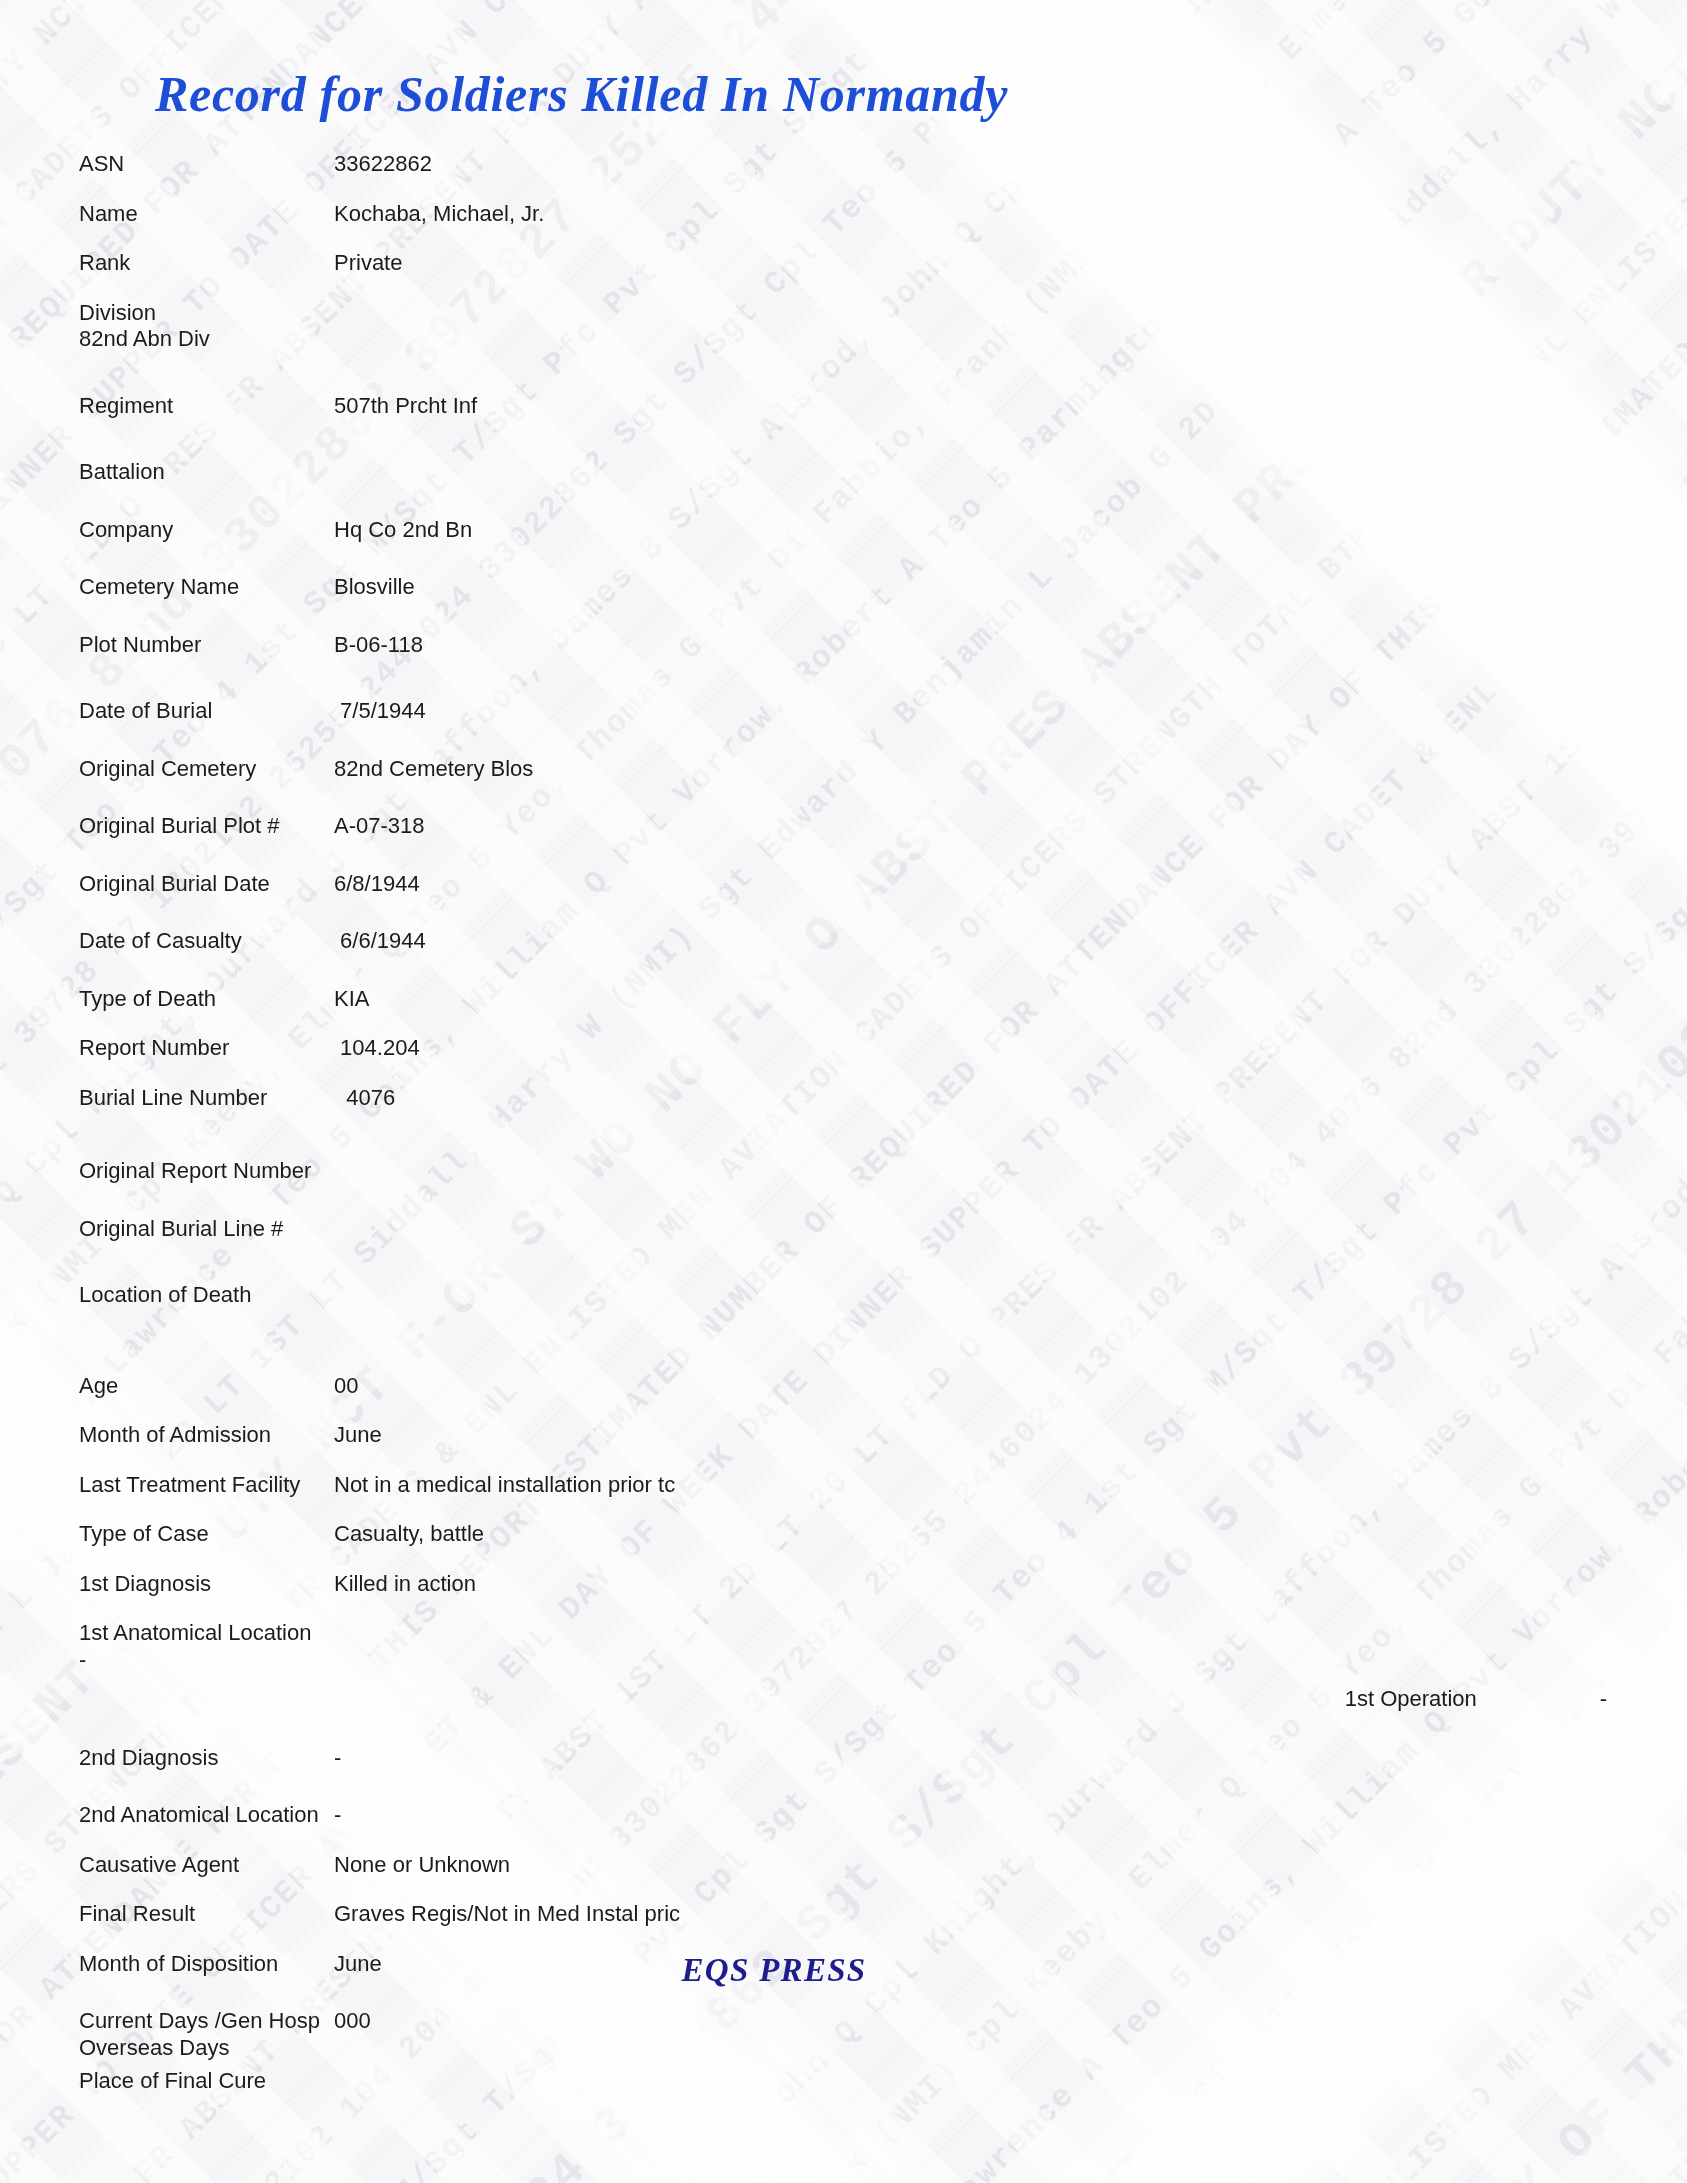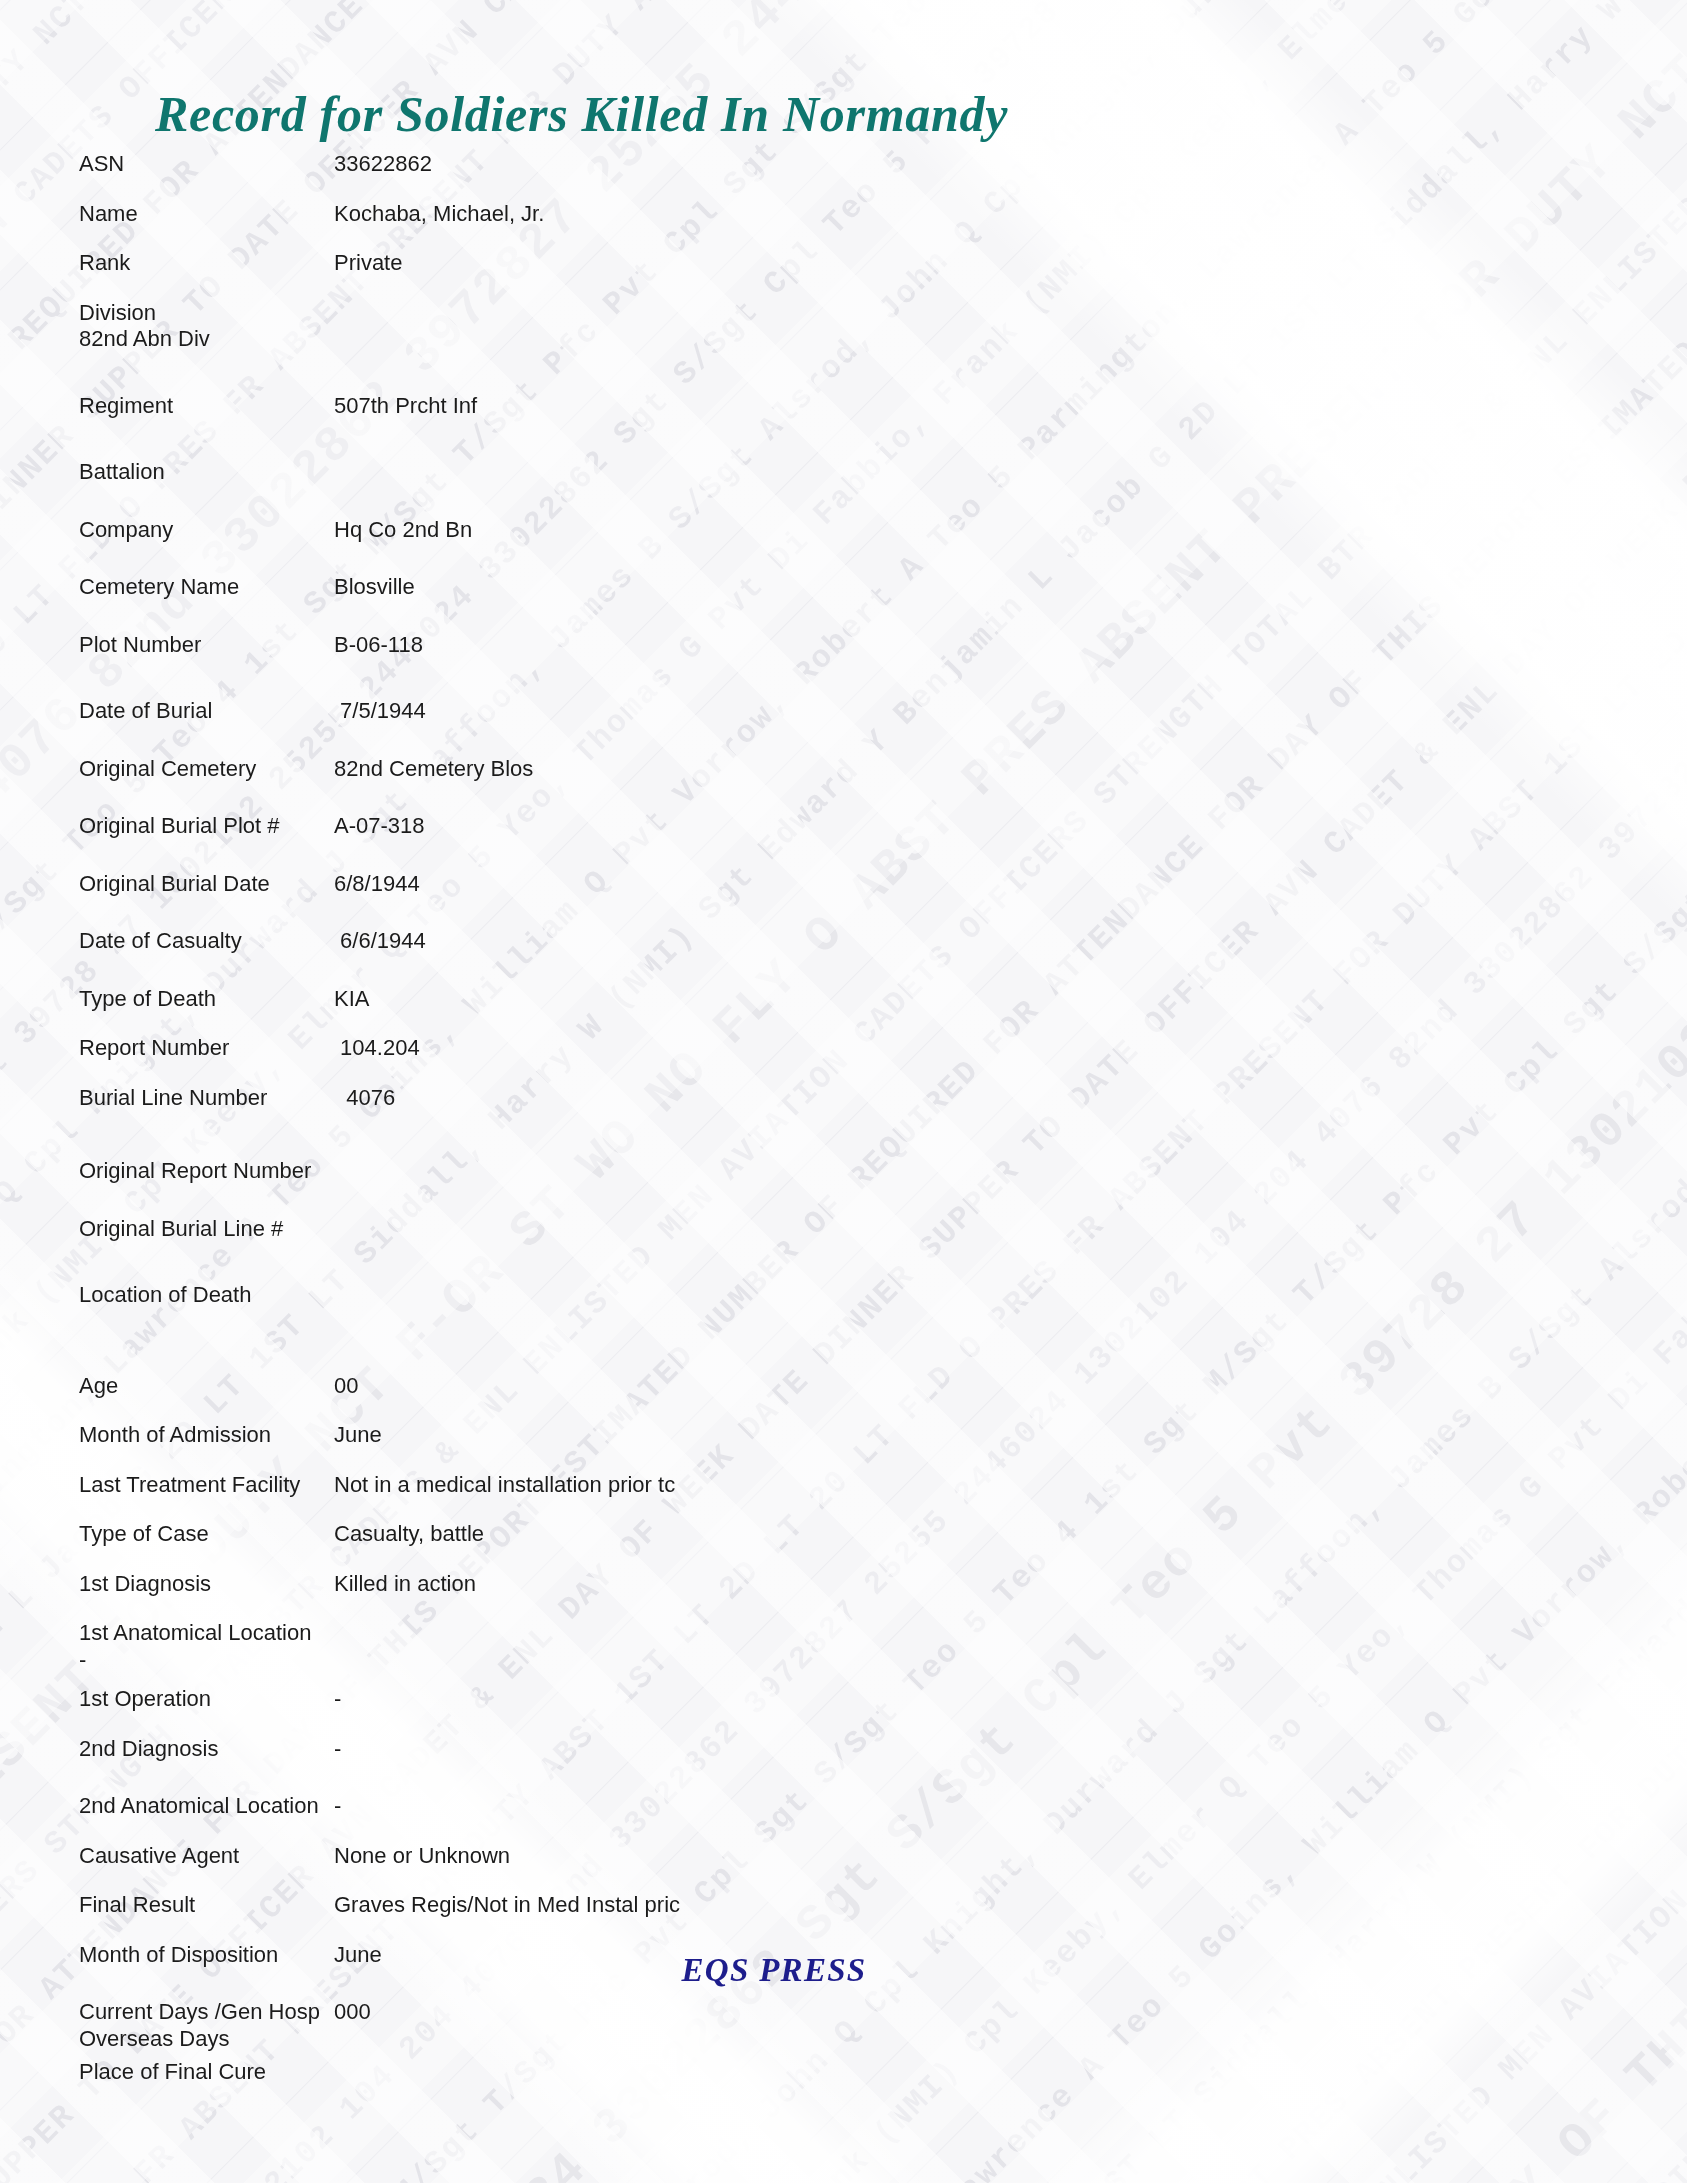--- a/index.html
+++ b/index.html
@@ -108,21 +108,21 @@
       <div class="wm-line">Pvt   Cpl   Sgt   S/Sgt   Teo 5   Teo 4   1st Sgt   M/Sgt   T/Sgt   Pfc     Pvt   Cpl   Sgt   S/Sgt   Teo 5   Teo 4   1st Sgt   M/Sgt   T/Sgt   Pfc     Pvt   Cpl   Sgt   S/Sgt   Teo 5   Teo 4   1st Sgt   M/Sgt   T/Sgt   Pfc     Pvt   Cpl   Sgt   S/Sgt   Teo 5   Teo 4   1st Sgt   M/Sgt   T/Sgt   Pfc     </div>
       <div class="wm-line">39728 27  1302102  25255  2446024  33022862  Sgt  S/Sgt  Cpl  Teo 5  Pvt     39728 27  1302102  25255  2446024  33022862  Sgt  S/Sgt  Cpl  Teo 5  Pvt     39728 27  1302102  25255  2446024  33022862  Sgt  S/Sgt  Cpl  Teo 5  Pvt     39728 27  1302102  25255  2446024  33022862  Sgt  S/Sgt  Cpl  Teo 5  Pvt     </div>
       <div class="wm-line">Knight, Durward J   Sgt   Laffoon, James B   S/Sgt   Alsrod, John Q   Cpl     Knight, Durward J   Sgt   Laffoon, James B   S/Sgt   Alsrod, John Q   Cpl     Knight, Durward J   Sgt   Laffoon, James B   S/Sgt   Alsrod, John Q   Cpl     Knight, Durward J   Sgt   Laffoon, James B   S/Sgt   Alsrod, John Q   Cpl     </div>
       <div class="wm-line big">Keeby, Elmer Q   Teo 5   Yeo, Thomas G   Pvt   Di Fabbio, Frank (NMI)   Cpl     Keeby, Elmer Q   Teo 5   Yeo, Thomas G   Pvt   Di Fabbio, Frank (NMI)   Cpl     Keeby, Elmer Q   Teo 5   Yeo, Thomas G   Pvt   Di Fabbio, Frank (NMI)   Cpl     Keeby, Elmer Q   Teo 5   Yeo, Thomas G   Pvt   Di Fabbio, Frank (NMI)   Cpl     </div>
       <div class="wm-line">Goins, William Q   Pvt   Vorrow, Robert A   Teo 5   Parmington, Lawrence A   Teo 5     Goins, William Q   Pvt   Vorrow, Robert A   Teo 5   Parmington, Lawrence A   Teo 5     Goins, William Q   Pvt   Vorrow, Robert A   Teo 5   Parmington, Lawrence A   Teo 5     Goins, William Q   Pvt   Vorrow, Robert A   Teo 5   Parmington, Lawrence A   Teo 5     </div>
       <div class="wm-line">Siddall, Harry W (NMI)   Sgt   Edward Y   Benjamin L   Jacob G   2D LT   1ST LT     Siddall, Harry W (NMI)   Sgt   Edward Y   Benjamin L   Jacob G   2D LT   1ST LT     Siddall, Harry W (NMI)   Sgt   Edward Y   Benjamin L   Jacob G   2D LT   1ST LT     Siddall, Harry W (NMI)   Sgt   Edward Y   Benjamin L   Jacob G   2D LT   1ST LT     </div>
     </div>
   <div class="wm-bands" aria-hidden="true"></div>
 
   <div class="content">
-    <div class="doc-title" style="color: #0f766e; margin-top: 20px;">Record for Soldiers Killed In Normandy</div>
+    <div class="doc-title" style="color: #1d4ed8;">Record for Soldiers Killed In Normandy</div>
     <div class="rows">
         <div class="row" style="margin-bottom: 23px;">
           <div class="flabel">
             <div>ASN</div>
           </div>
           <div class="fvalue">33622862</div>
         </div>
         <div class="row" style="margin-bottom: 23px;">
           <div class="flabel">
             <div>Name</div>
@@ -266,21 +266,21 @@
             <div>1st Diagnosis</div>
           </div>
           <div class="fvalue">Killed in action</div>
         </div>
         <div class="row" style="margin-bottom: 13px; flex-direction: column;">
           <div class="flabel">
             <div>1st Anatomical Location</div>
           </div>
           <div class="fvalue">-</div>
         </div>
-        <div class="row" style="margin-bottom: 23px;">
+        <div class="row" style="margin-bottom: 32px; justify-content: flex-end;">
           <div class="flabel">
             <div>1st Operation</div>
           </div>
           <div class="fvalue">-</div>
         </div>
         <div class="row" style="margin-bottom: 31px;">
           <div class="flabel">
             <div>2nd Diagnosis</div>
           </div>
           <div class="fvalue">-</div>

